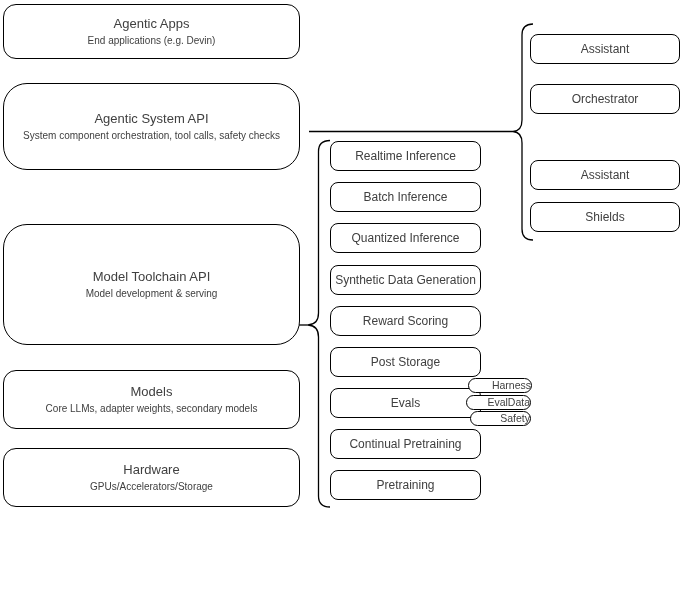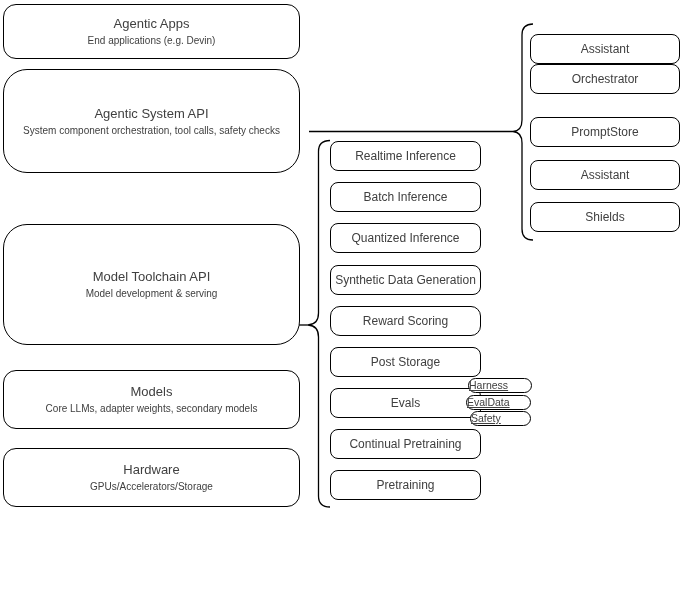--- a/index.html
+++ b/index.html
@@ -25,42 +25,42 @@
   }
   .lbox{left:3px;width:297px;flex-direction:column;border-radius:13px;}
   .lbox.bigr{border-radius:24px;}
   .lbox .t{font-size:13px;line-height:15px;}
   .lbox .s{font-size:10px;line-height:12px;margin-top:4px;}
   .mbox{left:330px;width:151px;height:30px;border-radius:8px;font-size:12px;}
   .rbox{left:530px;width:150px;height:30px;border-radius:8px;font-size:12px;}
   .pill{
     position:absolute;box-sizing:border-box;height:15px;
     background:#ffffff;border:1.3px solid #000000;border-radius:8px;
-    display:flex;align-items:center;justify-content:flex-start;
-    font-size:10.5px;line-height:11px;z-index:2;text-decoration:underline;
+    display:flex;align-items:center;justify-content:flex-end;
+    font-size:10.5px;line-height:11px;z-index:2;
   }
 </style>
 </head>
 <body>
 
 <div class="canvas">
 
   <svg class="overlay" width="682" height="591" viewBox="0 0 682 591">
     <path d="M299,325 H308" stroke="#000" stroke-width="1.3" fill="none"></path>
     <path d="M330,140.5 C322.5,140.5 318.5,144.5 318.5,151.5 L318.5,313 C318.5,320 316,324.5 308,325 C316,325.5 318.5,330 318.5,337 L318.5,496 C318.5,503 322.5,507 330,507" stroke="#000" stroke-width="1.3" fill="none"></path>
     <path d="M309,131.5 H513" stroke="#000" stroke-width="1.3" fill="none"></path>
     <path d="M533,24 C525.5,24 522,28 522,35 L522,120 C522,126.5 520,131 513,131.5 C520,132 522,136.5 522,143 L522,229 C522,235.5 525.5,240 533,240" stroke="#000" stroke-width="1.3" fill="none"></path>
   </svg>
 
   <div class="box lbox" style="top:4px;height:55px;">
     <div class="t">Agentic Apps</div>
     <div class="s">End applications (e.g. Devin)</div>
   </div>
 
-  <div class="box lbox bigr" style="top:69px;height:104px;">
+  <div class="box lbox bigr" style="top:83px;height:87px;">
     <div class="t">Agentic System API</div>
     <div class="s">System component orchestration, tool calls, safety checks</div>
   </div>
 
   <div class="box lbox bigr" style="top:224px;height:121px;">
     <div class="t">Model Toolchain API</div>
     <div class="s">Model development &amp; serving</div>
   </div>
 
   <div class="box lbox" style="top:370px;height:59px;">
@@ -108,25 +108,22 @@
   <div class="pill" style="left:466px;top:395px;width:65px;">
     <span>EvalData</span>
   </div>
   <div class="pill" style="left:470px;top:411px;width:61px;">
     <span>Safety</span>
   </div>
 
   <div class="box rbox" style="top:34px;">
     <span>Assistant</span>
   </div>
-  <div class="box rbox" style="top:64px;">
+  <div class="box rbox" style="top:84px;">
     <span>Orchestrator</span>
-  </div>
-  <div class="box rbox" style="top:117px;">
-    <span>PromptStore</span>
   </div>
   <div class="box rbox" style="top:160px;">
     <span>Assistant</span>
   </div>
   <div class="box rbox" style="top:202px;">
     <span>Shields</span>
   </div>
 
 </div>
 

